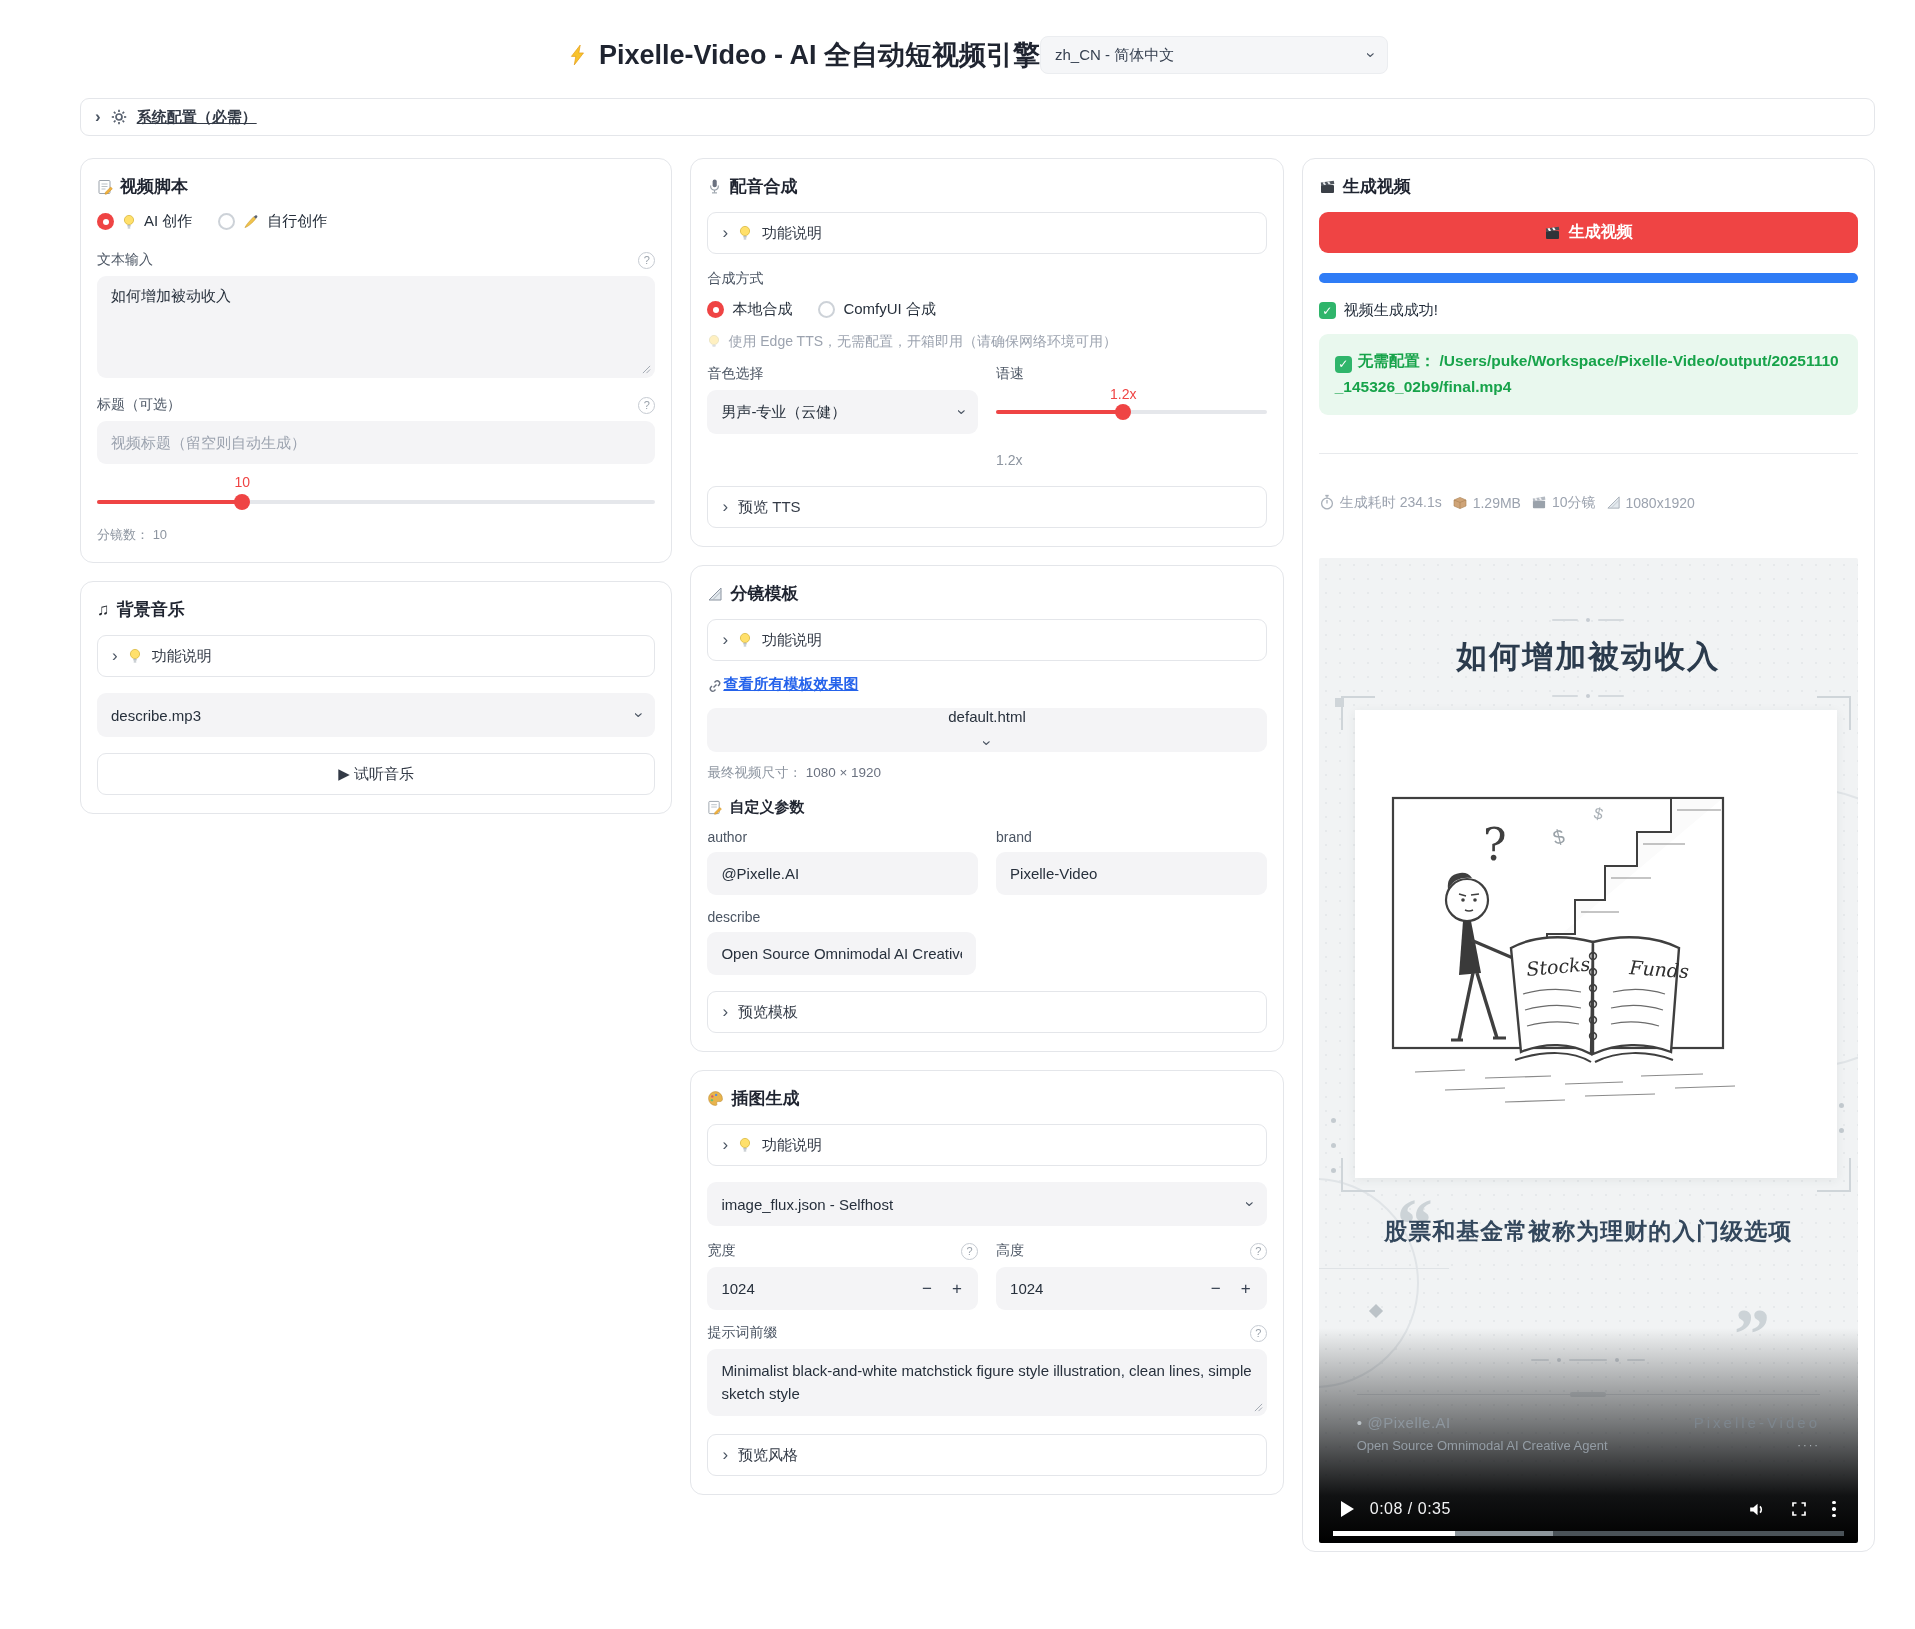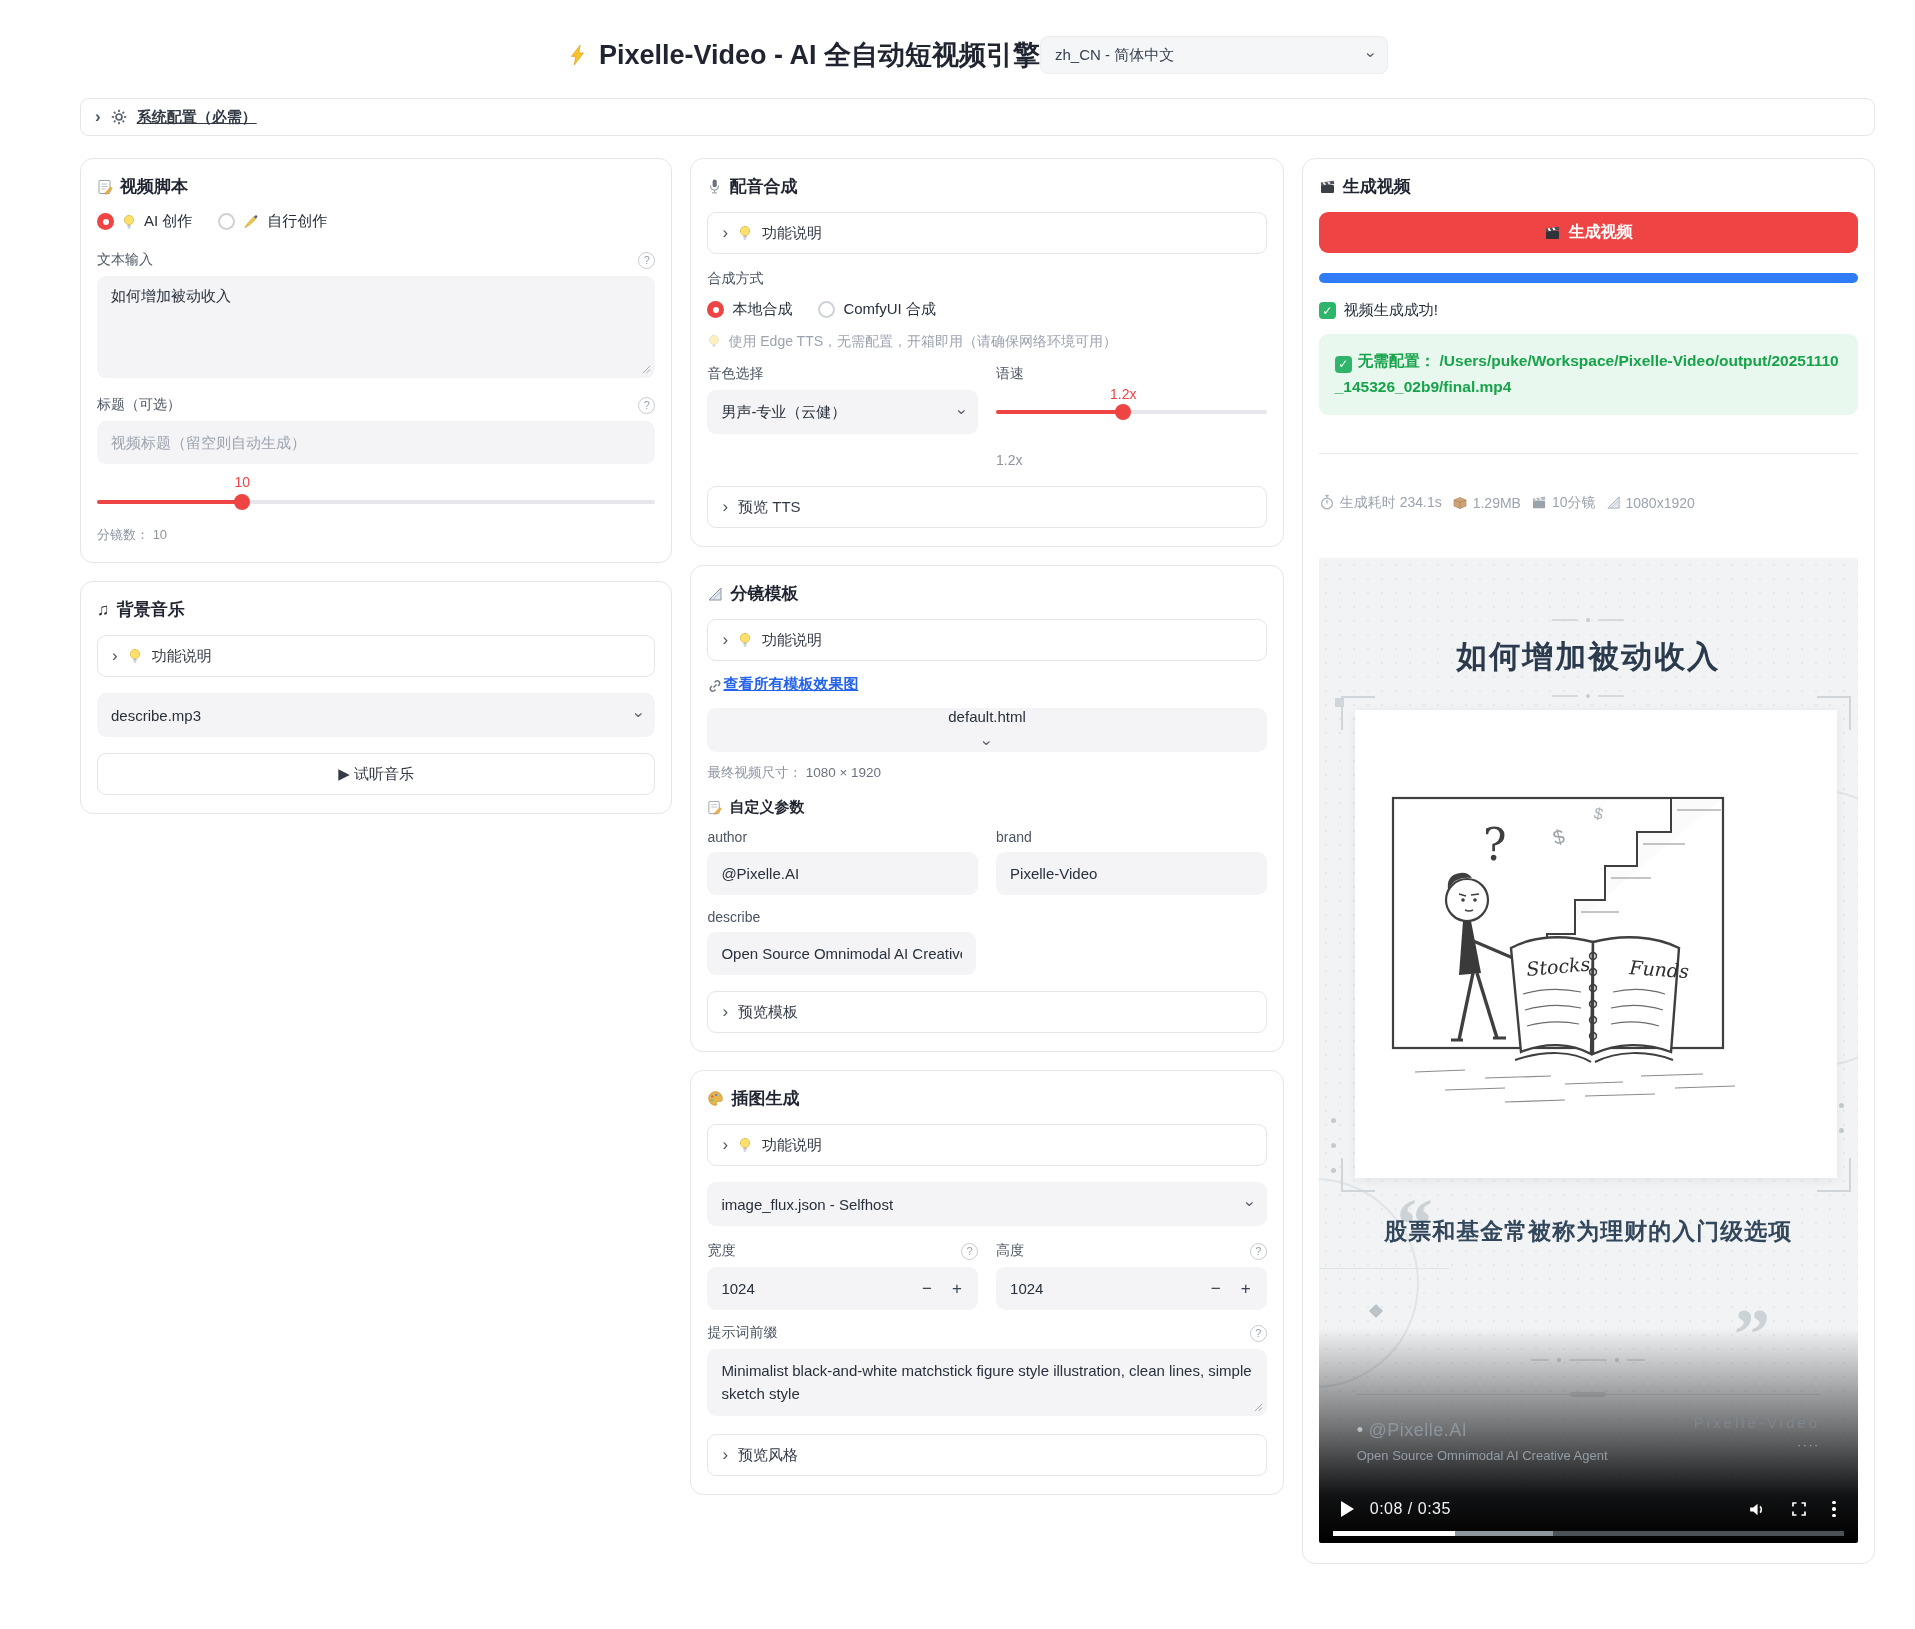--- a/index.html
+++ b/index.html
@@ -98,21 +98,21 @@
   .c-br { right:-14px; bottom:-14px; border-right-width:2px; border-bottom-width:2px; }
   .sq { position:absolute; background:#cfd5d9; }
   .dot { position:absolute; border-radius:50%; background:#c4cbd0; }
   .big-circle { position:absolute; border:2px solid #e0e4e7; border-radius:50%; }
   .quote { position:absolute; font-family:"Liberation Serif","DejaVu Serif",serif; font-size:72px; line-height:.5; color:#ccd3d7; font-weight:700;}
   .v-caption { position:absolute; left:0; right:0; text-align:center; font-size:23px; font-weight:700; color:#33475c; letter-spacing:1px; }
   .thin-line { position:absolute; height:1px; background:#dfe3e6; }
   .hrule { position:absolute; left:38px; right:38px; height:1px; background:#d9dde0; }
   .hrule i { position:absolute; left:50%; top:-2px; width:36px; height:5px; margin-left:-18px; background:#d9dde0; border-radius:2px;}
   .meta { position:absolute; left:38px; right:38px; display:flex; justify-content:space-between; align-items:flex-start; z-index:3;}
-  .meta-l .m1 { font-size:18px; color:#8d969e; letter-spacing:.5px;margin-top:6px; }
+  .meta-l .m1 { font-size:15px; color:#8d969e; letter-spacing:.5px; }
   .meta-l .m1 .bdot { color:#b9c0c5; margin-right:5px; }
   .meta-l .m2 { font-size:13px; color:#949da5; margin-top:7px; }
   .meta-r { text-align:right; }
   .meta-r .m1 { font-size:15px; color:#7d868e; letter-spacing:3px; }
   .meta-r .m2 { font-size:11px; color:#aeb5ba; letter-spacing:2px; margin-top:8px; }
   .shade { position:absolute; left:0; right:0; bottom:0; height:215px; z-index:2;
     background:linear-gradient(to bottom, rgba(14,16,18,0) 0%, rgba(14,16,18,.55) 45%, rgba(5,6,7,.95) 78%, #000 100%); }
   .controls { position:absolute; left:0; right:0; bottom:24px; z-index:4; display:flex; align-items:center; padding:0 22px; gap:16px; color:#f2f3f4;}
   .play-tri { width:0; height:0; border-left:13px solid #fff; border-top:8px solid transparent; border-bottom:8px solid transparent; cursor:pointer;}
   .time { font-size:16px; letter-spacing:.5px; }
@@ -509,21 +509,21 @@
         </div>
 
         <div class="accordion mini-acc">
           <span class="chev">›</span>
           <span class="acc-label" style="font-weight:400;">预览风格</span>
         </div>
       </section>
     </div>
 
     <div class="col">
-      <section class="panel" style="padding-bottom:20px;">
+      <section class="panel" style="padding-bottom:8px;">
         <div class="panel-title">
           <span>
             <svg width="17" height="16" viewBox="0 0 16 16">
                 <rect x="1.5" y="6" width="13" height="8" rx="1" fill="#3a3f46"></rect>
                 <path d="M1.3 3.6l13-1.9.5 3.3-13 1.9z" fill="#50565e"></path>
                 <path d="M3 3.4l2-.3 1.5 2.6-2 .3zM7.6 2.7l2-.3 1.5 2.6-2 .3z" fill="#e7e9eb"></path>
               </svg>
           </span>
           <span>生成视频</span>
         </div>

